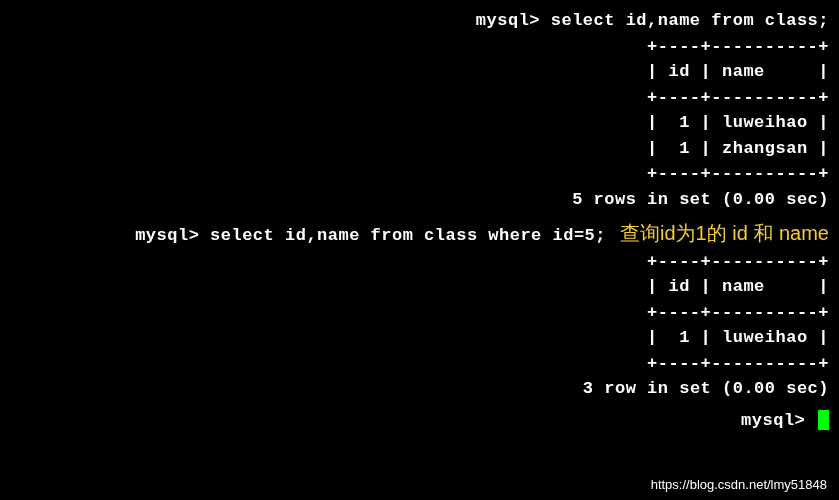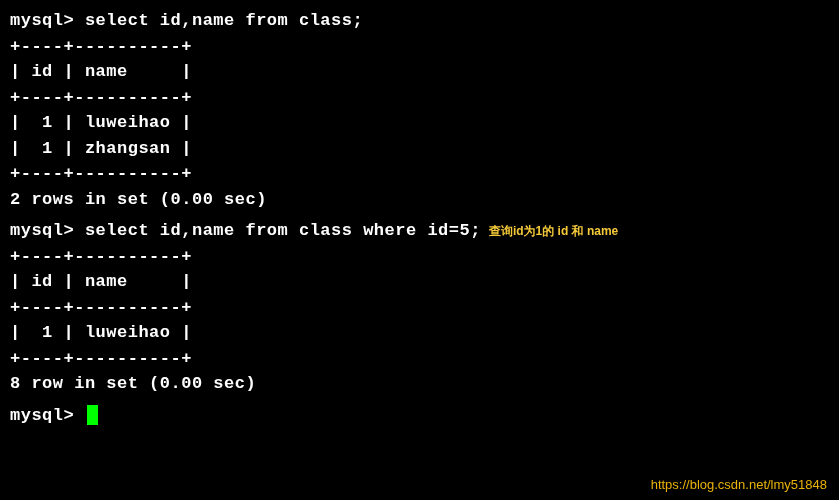--- a/index.html
+++ b/index.html
@@ -16,72 +16,73 @@
       height: 500px;
       padding: 8px 10px;
       position: relative;
       overflow: hidden;
       line-height: 1.5;
       letter-spacing: 0.5px;
     }
     .line {
       white-space: pre;
       font-weight: bold;
+      text-align: right;
     }
     .prompt {
       display: inline;
     }
     .command {
       display: inline;
     }
     .annotation {
       color: #f5c93a;
       font-family: 'Microsoft YaHei', SimHei, sans-serif;
-      font-size: 12px;
-      font-weight: bold;
-      margin-left: 8px;
+      font-size: 20px;
+      font-weight: normal;
+      margin-left: 14px;
       letter-spacing: 0;
     }
     .cursor {
       display: inline-block;
       width: 11px;
       height: 20px;
       background: #00ff00;
       vertical-align: text-bottom;
       margin-left: 2px;
     }
     .watermark {
       position: absolute;
       bottom: 6px;
       right: 12px;
-      color: #eab308;
+      color: #ffffff;
       font-family: Arial, sans-serif;
       font-size: 13px;
       font-weight: normal;
       letter-spacing: 0;
     }
     .spacer {
       height: 6px;
     }
   </style>
 </head>
 <body>
 
 <div class="line"><span class="prompt">mysql&gt;</span> <span class="command">select id,name from class;</span></div>
 <div class="line">+----+----------+</div>
 <div class="line">| id | name     |</div>
 <div class="line">+----+----------+</div>
 <div class="line">|  1 | luweihao |</div>
 <div class="line">|  1 | zhangsan |</div>
 <div class="line">+----+----------+</div>
-<div class="line">2 rows in set (0.00 sec)</div>
+<div class="line">5 rows in set (0.00 sec)</div>
 <div class="spacer"></div>
 <div class="line"><span class="prompt">mysql&gt;</span> <span class="command">select id,name from class where id=5;</span><span class="annotation">查询id为1的 id 和 name</span></div>
 <div class="line">+----+----------+</div>
 <div class="line">| id | name     |</div>
 <div class="line">+----+----------+</div>
 <div class="line">|  1 | luweihao |</div>
 <div class="line">+----+----------+</div>
-<div class="line">8 row in set (0.00 sec)</div>
+<div class="line">3 row in set (0.00 sec)</div>
 <div class="spacer"></div>
 <div class="line"><span class="prompt">mysql&gt;</span> <span class="cursor"></span></div>
 
 <div class="watermark">https://blog.csdn.net/lmy51848</div>
 
 </body></html>

